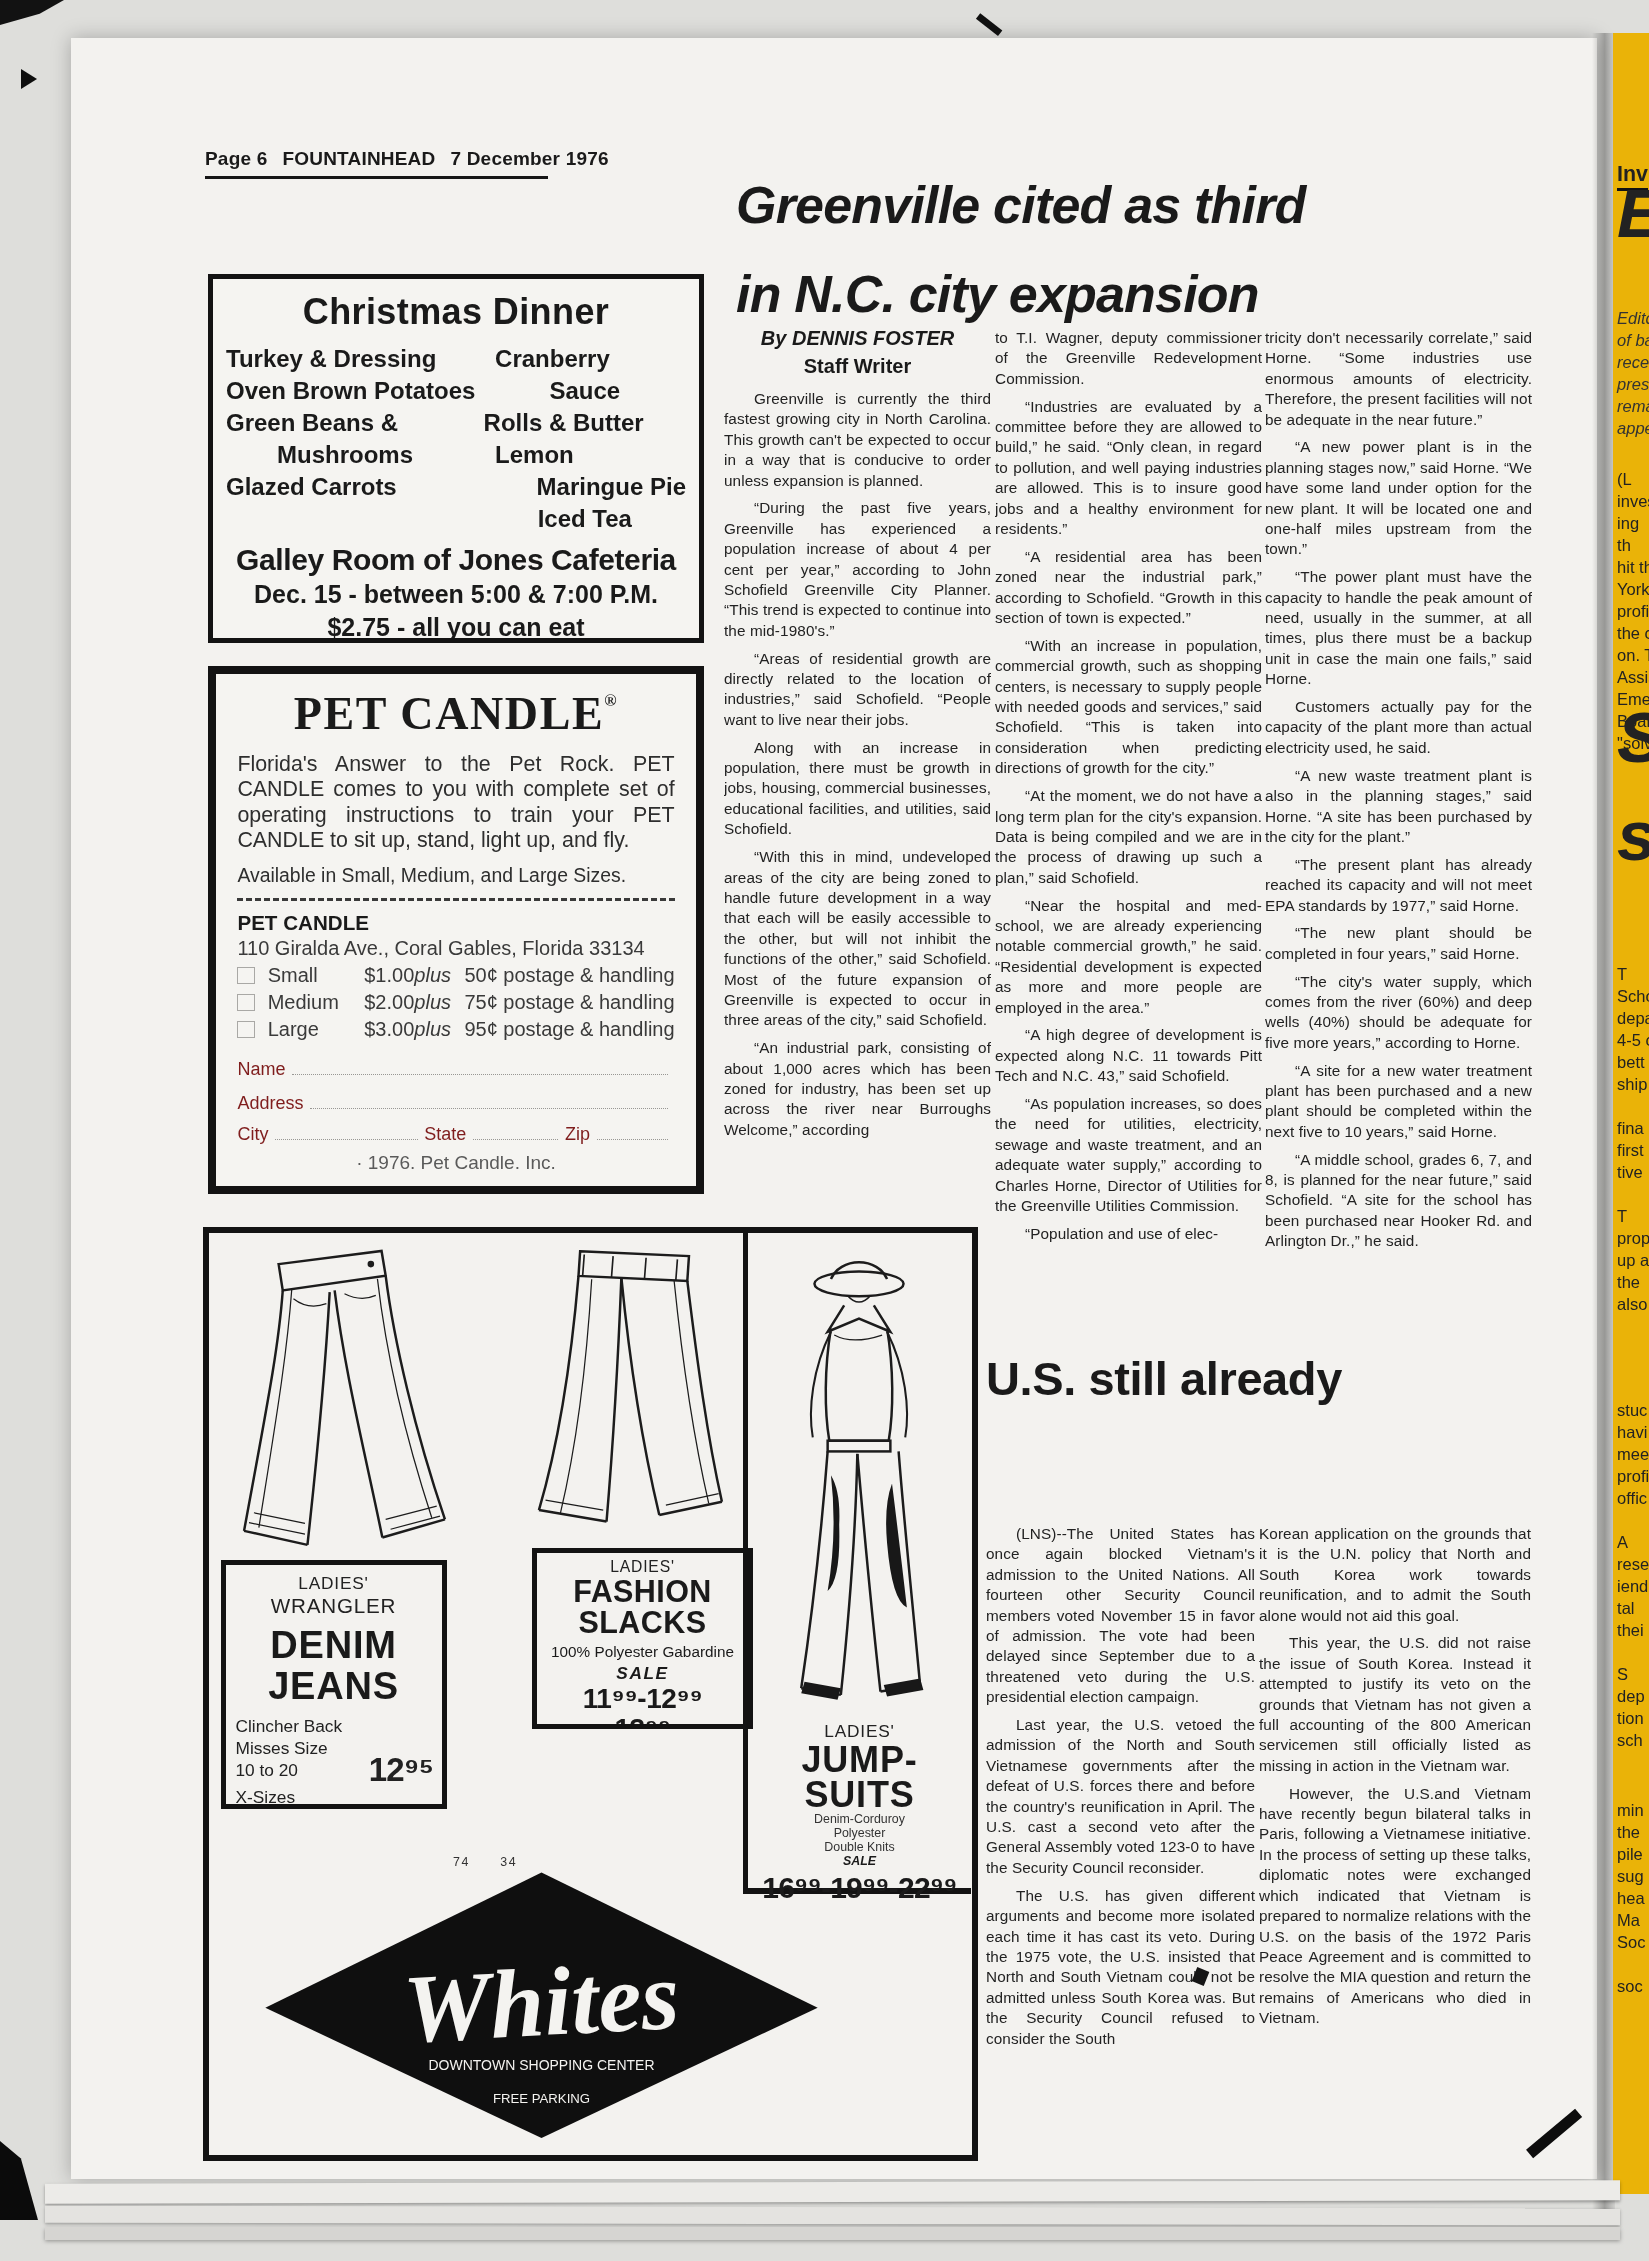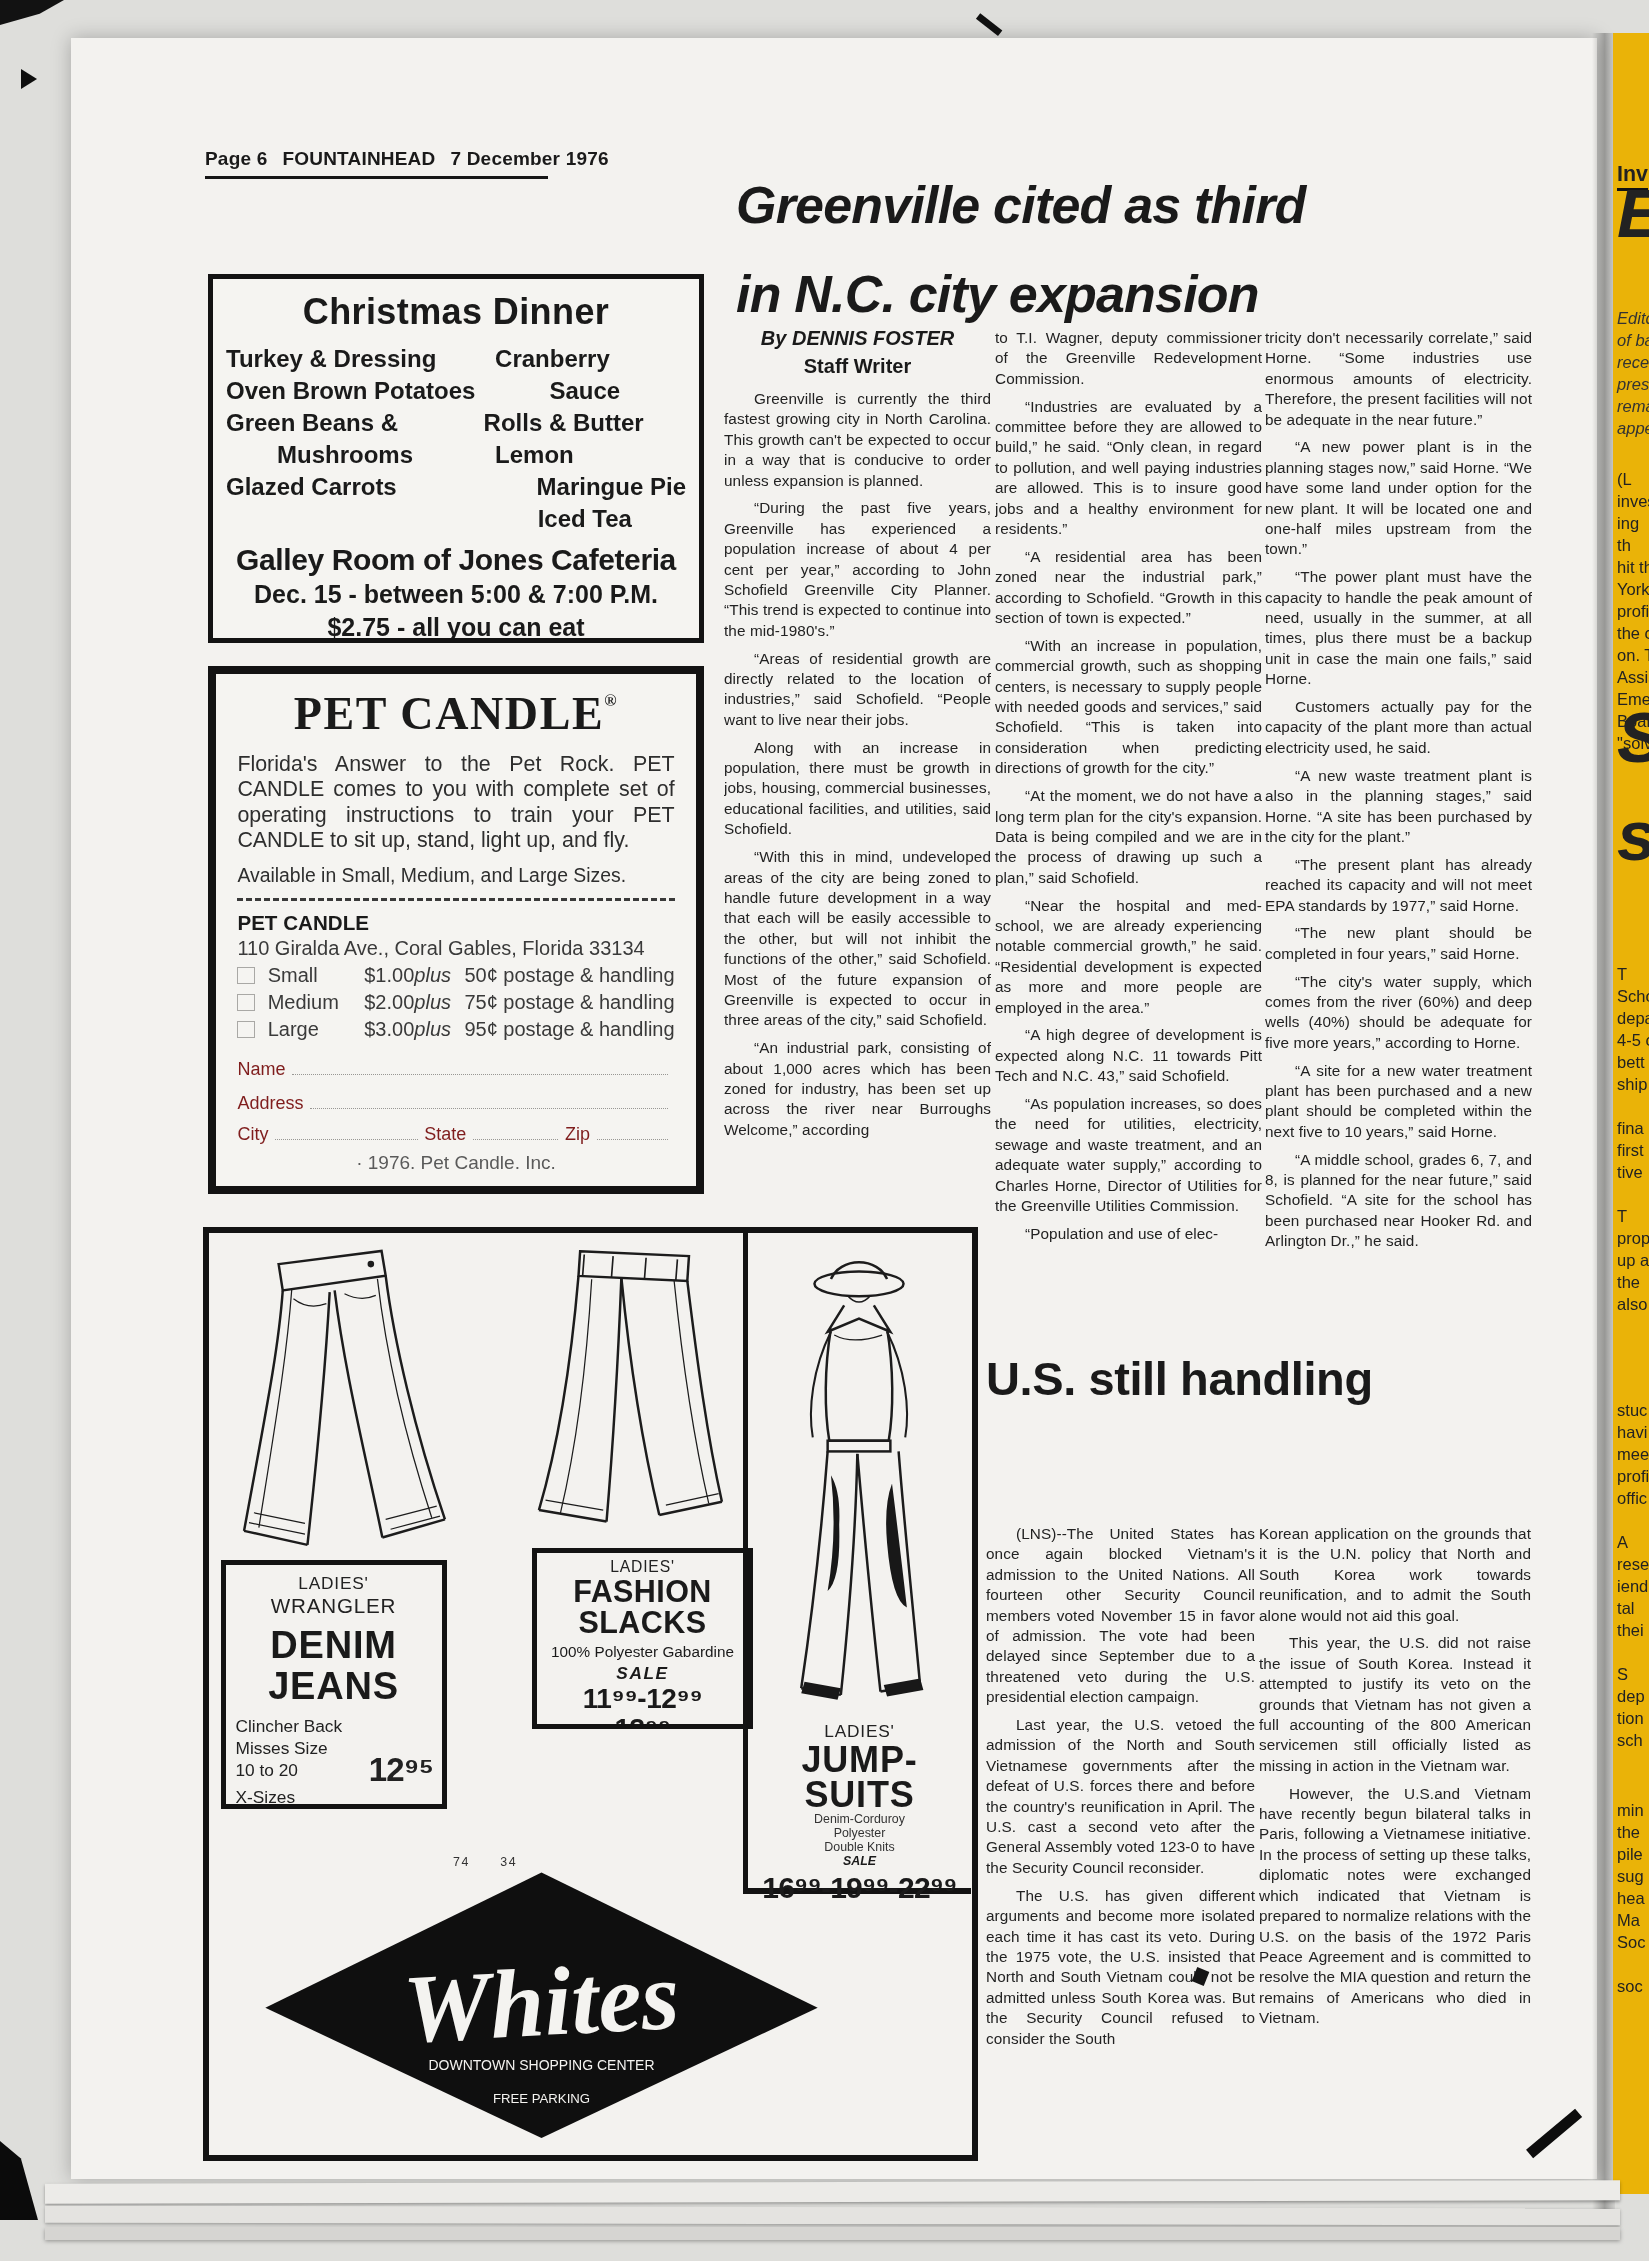--- a/index.html
+++ b/index.html
@@ -244,21 +244,21 @@
     <p>“The power plant must have the capacity to handle the peak amount of need, usually in the summer, at all times, plus there must be a backup unit in case the main one fails,” said Horne.</p>
     <p>Customers actually pay for the capacity of the plant more than actual electricity used, he said.</p>
     <p>“A new waste treatment plant is also in the planning stages,” said Horne. “A site has been purchased by the city for the plant.”</p>
     <p>“The present plant has already reached its capacity and will not meet EPA standards by 1977,” said Horne.</p>
     <p>“The new plant should be completed in four years,” said Horne.</p>
     <p>“The city's water supply, which comes from the river (60%) and deep wells (40%) should be adequate for five more years,” according to Horne.</p>
     <p>“A site for a new water treatment plant has been purchased and a new plant should be completed within the next five to 10 years,” said Horne.</p>
     <p>“A middle school, grades 6, 7, and 8, is planned for the near future,” said Schofield. “A site for the school has been purchased near Hooker Rd. and Arlington Dr.,” he said.</p>
   </div>
 
-  <div class="vhead vh1">U.S. still handling</div>
+  <div class="vhead vh1">U.S. still already</div>
   <div class="col" id="vcol1">
     <p>(LNS)--The United States has once again blocked Vietnam's admission to the United Nations. All fourteen other Security Council members voted November 15 in favor of admission. The vote had been delayed since September due to a threatened veto during the U.S. presidential election campaign.</p>
     <p>Last year, the U.S. vetoed the admission of the North and South Vietnamese governments after the defeat of U.S. forces there and before the country's reunification in April. The U.S. cast a second veto after the General Assembly voted 123-0 to have the Security Council reconsider.</p>
     <p>The U.S. has given different arguments and become more isolated each time it has cast its veto. During the 1975 vote, the U.S. insisted that North and South Vietnam could not be admitted unless South Korea was. But the Security Council refused to consider the South</p>
   </div>
   <div class="col" id="vcol2">
     <p class="ni">Korean application on the grounds that it is the U.N. policy that North and South Korea work towards reunification, and to admit the South alone would not aid this goal.</p>
     <p>This year, the U.S. did not raise the issue of South Korea. Instead it attempted to justify its veto on the grounds that Vietnam has not given a full accounting of the 800 American servicemen still officially listed as missing in action in the Vietnam war.</p>
     <p>However, the U.S.and Vietnam have recently begun bilateral talks in Paris, following a Vietnamese initiative. In the process of setting up these talks, diplomatic notes were exchanged which indicated that Vietnam is prepared to normalize relations with the U.S. on the basis of the 1972 Paris Peace Agreement and is committed to resolve the MIA question and return the remains of Americans who died in Vietnam.</p>
   </div>

